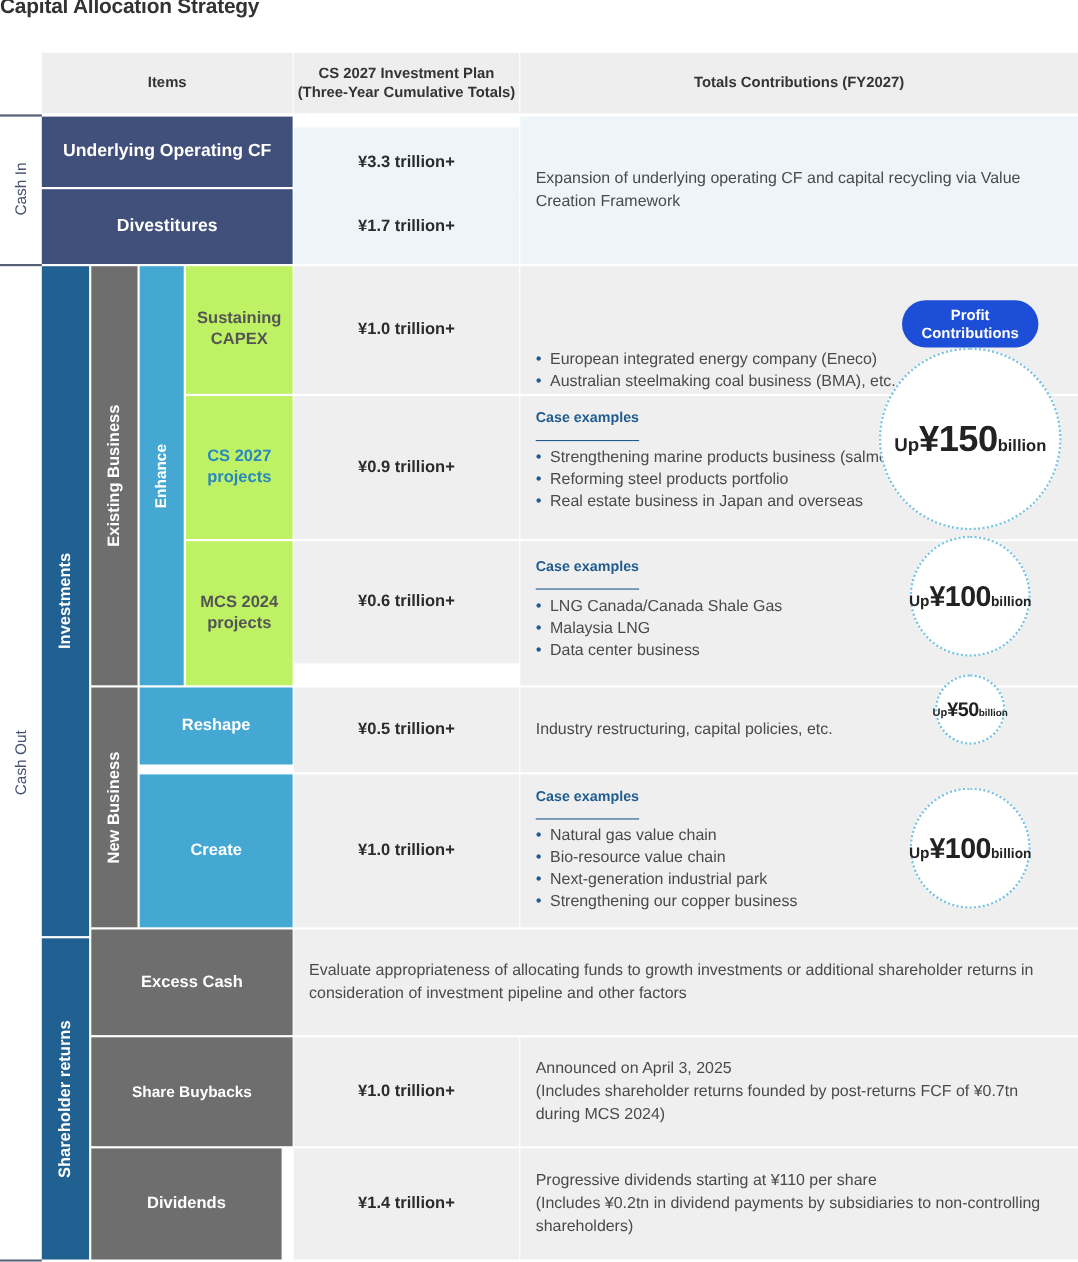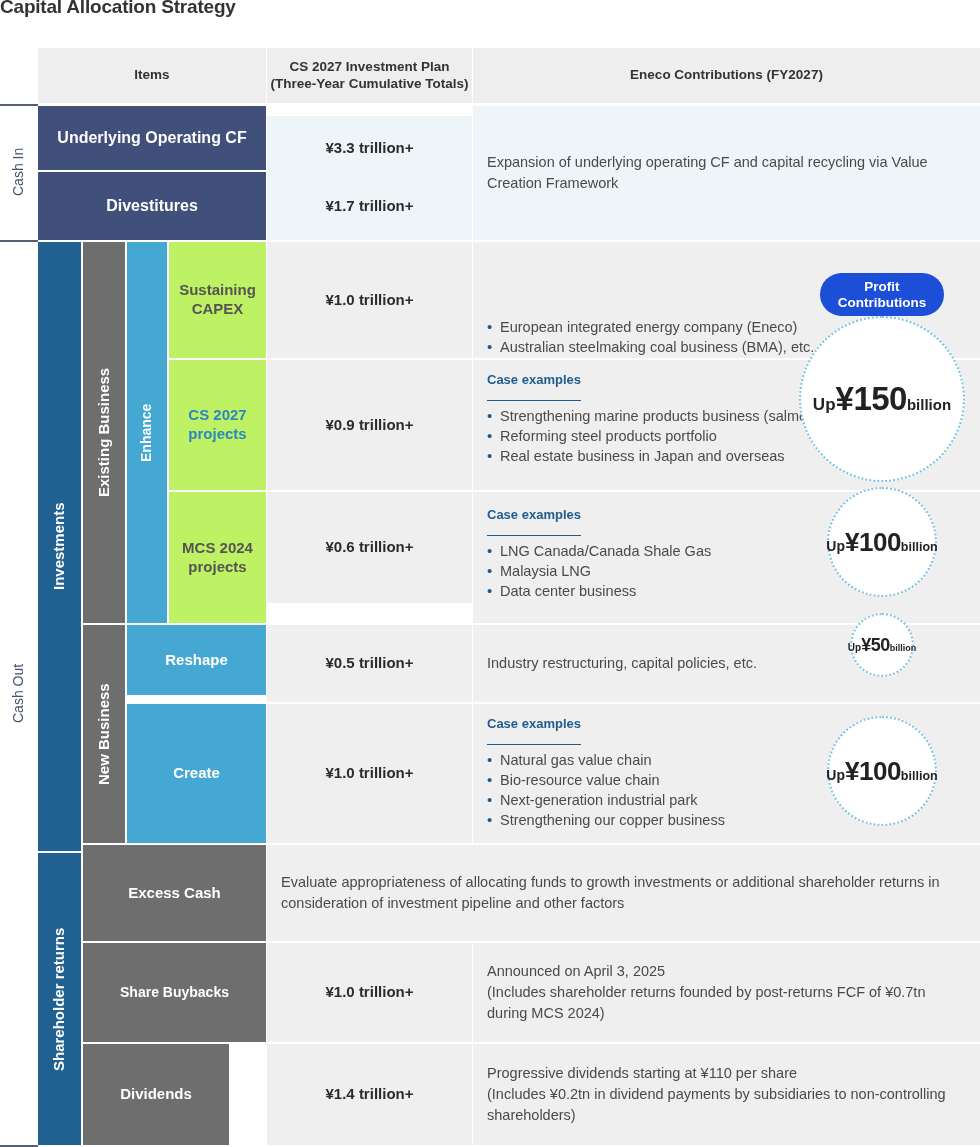--- a/index.html
+++ b/index.html
@@ -117,21 +117,21 @@
 
   <div class="page-title">Capital Allocation Strategy</div>
 
   <div class="cell hdr" style="left:38px; top:48px; width:228px; height:55px;">Items</div>
 
   <div class="cell hdr" style="left:267px; top:48px; width:205px; height:55px; flex-direction:column;">
     <span>CS 2027 Investment Plan</span>
     <span>(Three-Year Cumulative Totals)</span>
   </div>
 
-  <div class="cell hdr" style="left:473px; top:48px; width:507px; height:55px;">Eneco Contributions (FY2027)</div>
+  <div class="cell hdr" style="left:473px; top:48px; width:507px; height:55px;">Totals Contributions (FY2027)</div>
 
   <div class="rule" style="left:0px; top:104px; width:38px;"></div>
   <div class="vlabel railtext" style="left:0px; top:104px; width:38px; height:136px;">Cash In</div>
   <div class="rule" style="left:0px; top:240px; width:38px;"></div>
 
   <div class="cell blk-navy" style="left:38px; top:106px; width:228px; height:64px; font-size:16px;">Underlying Operating CF</div>
   <div class="cell cash-in-cell amt" style="left:267px; top:116px; width:205px; height:64px;">¥3.3 trillion+</div>
 
   <div class="cell blk-navy" style="left:38px; top:172px; width:228px; height:68px; font-size:16px;">Divestitures</div>
   <div class="cell cash-in-cell amt" style="left:267px; top:172px; width:205px; height:68px;">¥1.7 trillion+</div>
@@ -201,21 +201,21 @@
   </div>
 
   <div class="cell blk-gray" style="left:83px; top:845px; width:183px; height:96px; font-size:15px;">Excess Cash</div>
   <div class="cell left cash-out-cell body-txt" style="left:267px; top:845px; width:713px; height:96px; padding:0 14px;">Evaluate appropriateness of allocating funds to growth investments or additional shareholder returns in consideration of investment pipeline and other factors</div>
 
   <div class="cell blk-gray" style="left:83px; top:943px; width:183px; height:99px; font-size:14px;">Share Buybacks</div>
   <div class="cell cash-out-cell amt" style="left:267px; top:943px; width:205px; height:99px;">¥1.0 trillion+</div>
   <div class="cell left cash-out-cell body-txt" style="left:473px; top:943px; width:507px; height:99px; padding:0 14px; white-space:pre-line;">Announced on April 3, 2025
 (Includes shareholder returns founded by post-returns FCF of ¥0.7tn during MCS 2024)</div>
 
-  <div class="cell blk-gray" style="left:83px; top:1044px; width:146px; height:101px; font-size:15px;">Dividends</div>
+  <div class="cell blk-gray" style="left:83px; top:1044px; width:173px; height:101px; font-size:15px;">Dividends</div>
   <div class="cell cash-out-cell amt" style="left:267px; top:1044px; width:205px; height:101px;">¥1.4 trillion+</div>
   <div class="cell left cash-out-cell body-txt" style="left:473px; top:1044px; width:507px; height:101px; padding:0 14px; white-space:pre-line;">Progressive dividends starting at ¥110 per share
 (Includes ¥0.2tn in dividend payments by subsidiaries to non-controlling shareholders)</div>
 
   <div class="profit-badge" style="left:820px; top:273px; width:124px; height:43px; white-space:pre-line;">Profit
 Contributions</div>
 
   <div class="circle sz-150" style="left:799px; top:316px; width:166px; height:166px;">
     <span class="inner">
       <span class="c-up">Up</span>

